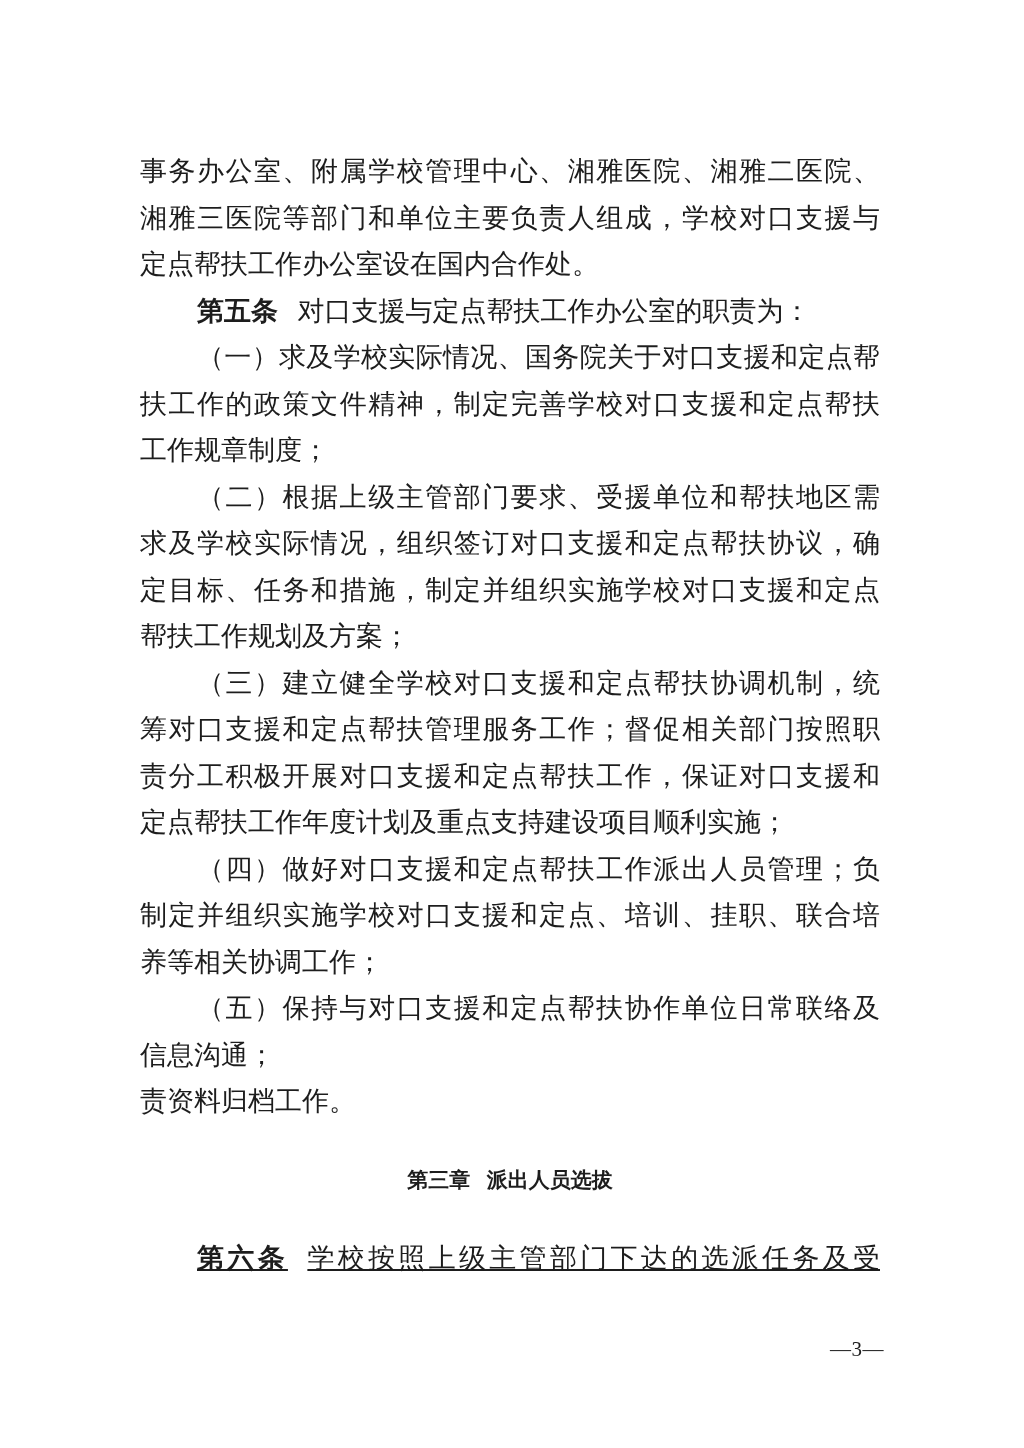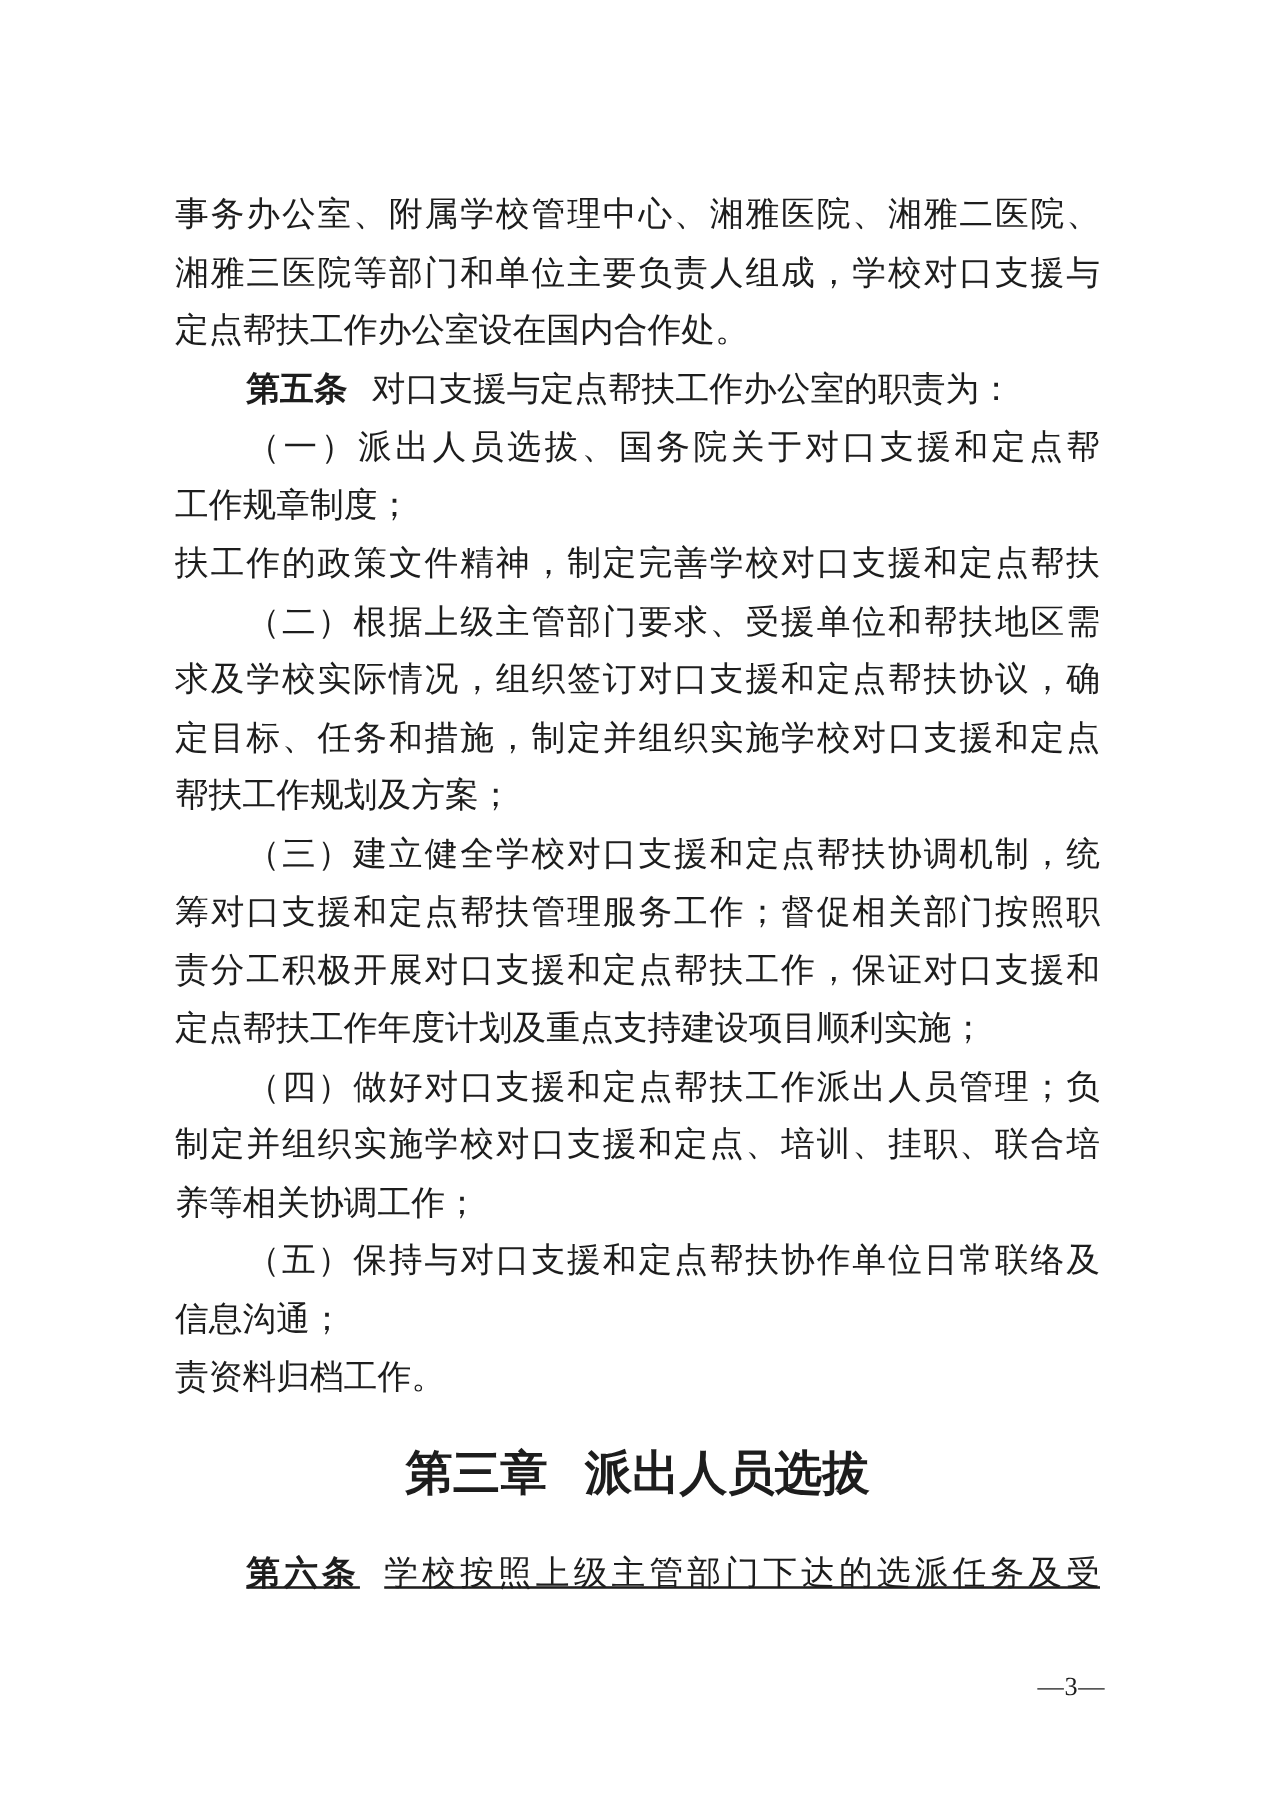--- a/index.html
+++ b/index.html
@@ -36,21 +36,21 @@
   .line.indent {
     text-indent: 57px;
   }
   .prefix {
     font-weight: bold;
     font-family: "Liberation Sans", sans-serif;
     margin-right: 0.72em;
   }
   .line.chapter {
     margin-top: 31px;
-    font-size: 38px;
+    font-size: 21px;
     line-height: 47px;
     height: 47px;
     font-weight: bold;
     font-family: "Liberation Sans", sans-serif;
     text-align: center;
     text-align-last: center;
   }
   .line.chapter .prefix {
     margin-right: 0.78em;
   }
@@ -70,23 +70,23 @@
 </style>
 </head>
 <body>
 
 <div class="page">
   <div class="doc-body" id="doc-body">
       <div class="line justify"><span class="line-text">事务办公室、附属学校管理中心、湘雅医院、湘雅二医院、</span></div>
       <div class="line justify"><span class="line-text">湘雅三医院等部门和单位主要负责人组成，学校对口支援与</span></div>
       <div class="line"><span class="line-text">定点帮扶工作办公室设在国内合作处。</span></div>
       <div class="line indent"><span class="prefix">第五条</span><span class="line-text">对口支援与定点帮扶工作办公室的职责为：</span></div>
-      <div class="line indent justify"><span class="line-text">（一）派出人员选拔、国务院关于对口支援和定点帮</span></div>
+      <div class="line indent justify"><span class="line-text">（一）求及学校实际情况、国务院关于对口支援和定点帮</span></div>
+      <div class="line justify"><span class="line-text">扶工作的政策文件精神，制定完善学校对口支援和定点帮扶</span></div>
       <div class="line"><span class="line-text">工作规章制度；</span></div>
-      <div class="line justify"><span class="line-text">扶工作的政策文件精神，制定完善学校对口支援和定点帮扶</span></div>
       <div class="line indent justify"><span class="line-text">（二）根据上级主管部门要求、受援单位和帮扶地区需</span></div>
       <div class="line justify"><span class="line-text">求及学校实际情况，组织签订对口支援和定点帮扶协议，确</span></div>
       <div class="line justify"><span class="line-text">定目标、任务和措施，制定并组织实施学校对口支援和定点</span></div>
       <div class="line"><span class="line-text">帮扶工作规划及方案；</span></div>
       <div class="line indent justify"><span class="line-text">（三）建立健全学校对口支援和定点帮扶协调机制，统</span></div>
       <div class="line justify"><span class="line-text">筹对口支援和定点帮扶管理服务工作；督促相关部门按照职</span></div>
       <div class="line justify"><span class="line-text">责分工积极开展对口支援和定点帮扶工作，保证对口支援和</span></div>
       <div class="line"><span class="line-text">定点帮扶工作年度计划及重点支持建设项目顺利实施；</span></div>
       <div class="line indent justify"><span class="line-text">（四）做好对口支援和定点帮扶工作派出人员管理；负</span></div>
       <div class="line justify"><span class="line-text">制定并组织实施学校对口支援和定点、培训、挂职、联合培</span></div>

